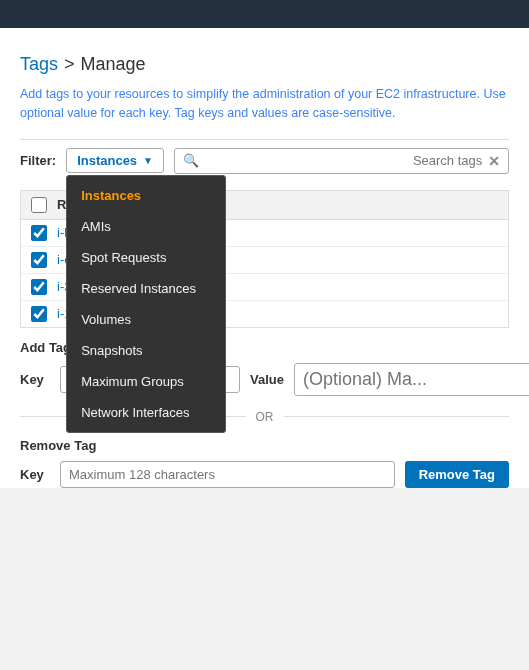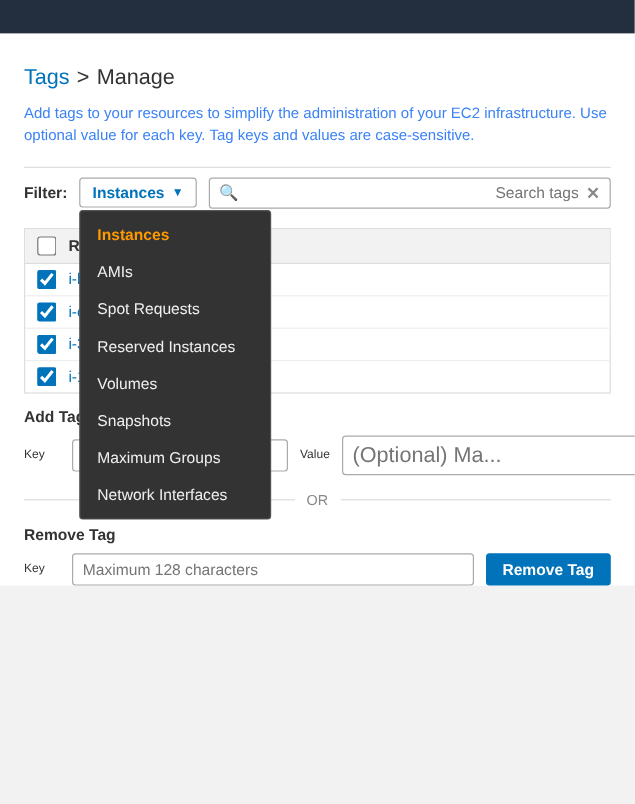--- a/index.html
+++ b/index.html
@@ -184,37 +184,37 @@
       margin-bottom: 8px;
     }
 
     .add-tag-row {
       display: flex;
       align-items: center;
       gap: 10px;
     }
 
     .field-label {
-      font-weight: 400;
-      font-size: 10px;
+      font-weight: 700;
+      font-size: 13px;
       min-width: 30px;
     }
 
     .tag-input {
       border: 1px solid #aaa;
       border-radius: 3px;
       padding: 5px 8px;
       font-size: 13px;
       width: 180px;
       background: #fff;
     }
 
     .value-label {
-      font-weight: 400;
-      font-size: 10px;
+      font-weight: 700;
+      font-size: 13px;
     }
 
     .value-input {
       border: 1px solid #aaa;
       border-radius: 3px;
       padding: 5px 8px;
       font-size: 18px;
       flex: 1;
       background: #fff;
       color: #999;

